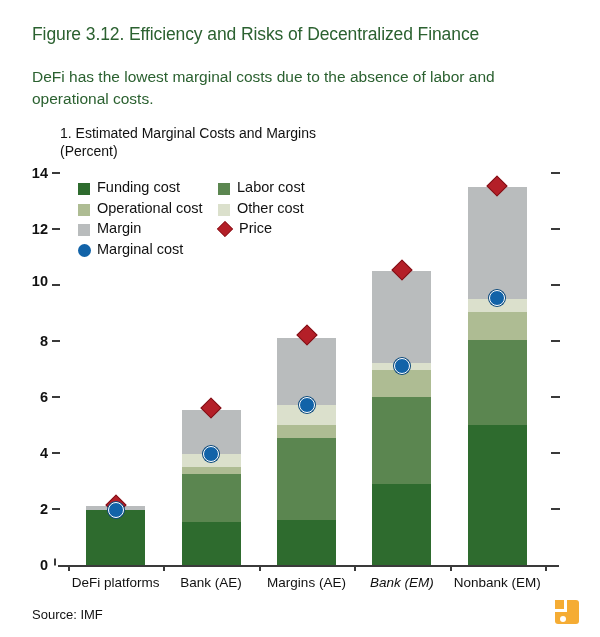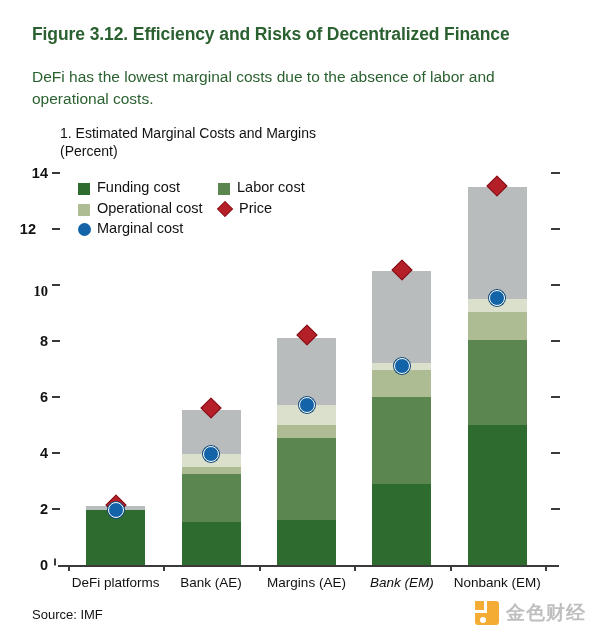--- a/index.html
+++ b/index.html
@@ -5,21 +5,21 @@
   html,body{margin:0;padding:0;}
   body{
     width:600px;height:637px;
     background:#ffffff;
     font-family:"Liberation Sans", sans-serif;
     overflow:hidden;
     position:relative;
   }
   .fig-title{
     position:absolute;left:32px;top:24px;
-    font-size:17.5px;font-weight:bold;color:#2b6130;
+    font-size:17.5px;font-weight:normal;color:#2b6130;
     letter-spacing:-0.1px;white-space:nowrap;
   }
   .fig-subtitle{
     position:absolute;left:32px;top:66px;width:520px;
     font-size:15.5px;color:#2b6130;line-height:1.42;
   }
   .panel-title{
     position:absolute;left:60px;top:124px;width:420px;
     font-size:14px;font-weight:normal;color:#111111;line-height:1.3;
   }
@@ -114,24 +114,24 @@
     <div class="ytick-mark-right" style="left: 551px; top: 509px;"></div>
     <div class="ytick-label" style="left: 20px; top: 453px;">4</div>
     <div class="ytick-mark" style="left: 52px; top: 453px;"></div>
     <div class="ytick-mark-right" style="left: 551px; top: 453px;"></div>
     <div class="ytick-label" style="left: 20px; top: 397px;">6</div>
     <div class="ytick-mark" style="left: 52px; top: 397px;"></div>
     <div class="ytick-mark-right" style="left: 551px; top: 397px;"></div>
     <div class="ytick-label" style="left: 20px; top: 341px;">8</div>
     <div class="ytick-mark" style="left: 52px; top: 341px;"></div>
     <div class="ytick-mark-right" style="left: 551px; top: 341px;"></div>
-    <div class="ytick-label" style="left: 20px; top: 291px; font-family: Liberation Serif, serif;">10</div>
+    <div class="ytick-label" style="left: 20px; top: 281px;">10</div>
     <div class="ytick-mark" style="left: 52px; top: 285px;"></div>
     <div class="ytick-mark-right" style="left: 551px; top: 285px;"></div>
-    <div class="ytick-label" style="left: 8px; top: 229px;">12</div>
+    <div class="ytick-label" style="left: 20px; top: 229px;">12</div>
     <div class="ytick-mark" style="left: 52px; top: 229px;"></div>
     <div class="ytick-mark-right" style="left: 551px; top: 229px;"></div>
     <div class="ytick-label" style="left: 20px; top: 173px;">14</div>
     <div class="ytick-mark" style="left: 52px; top: 173px;"></div>
     <div class="ytick-mark-right" style="left: 551px; top: 173px;"></div>
     <div class="bar-group" style="left: 86.126px; top: 0px; width: 59.148px; height: 565px;">
       <div class="seg" title="Funding cost: 1.95" style="top: 510.4px; height: 54.6px; background: rgb(46, 107, 46);"></div>
       <div class="seg" title="Margin: 0.15" style="top: 506.2px; height: 4.2px; background: rgb(185, 188, 189);"></div>
     </div>
     <div class="xtick" style="left: 68px; top: 565px;"></div>
@@ -189,38 +189,45 @@
   <div class="legend-col" id="legend-left" style="left:0px;">
       <div class="legend-row">
         <span class="swatch" style="background: rgb(46, 107, 46);"></span>
         <span class="legend-label">Funding cost</span>
       </div>
       <div class="legend-row">
         <span class="swatch" style="background: rgb(174, 188, 147);"></span>
         <span class="legend-label">Operational cost</span>
       </div>
       <div class="legend-row">
+        <span class="swatch" style="background: rgb(185, 188, 189);"></span>
+        <span class="legend-label">Margin</span>
+      </div>
+      <div class="legend-row">
         <span class="swatch-circle" style="background: rgb(18, 99, 168);"></span>
         <span class="legend-label">Marginal cost</span>
       </div>
     </div>
   <div class="legend-col" id="legend-right" style="left:140px;">
       <div class="legend-row">
         <span class="swatch" style="background: rgb(91, 134, 80);"></span>
         <span class="legend-label">Labor cost</span>
+      </div>
+      <div class="legend-row">
+        <span class="swatch" style="background: rgb(219, 224, 204);"></span>
+        <span class="legend-label">Other cost</span>
       </div>
       <div class="legend-row">
         <span class="swatch-diamond" style="background: rgb(180, 31, 40);"></span>
         <span class="legend-label">Price</span>
       </div>
     </div>
 </div>
 
 <div class="source">Source: IMF</div>
 <div class="watermark">
   <div class="wm-logo">
     <i class="a"></i>
       <i class="b"></i>
       <i class="c"></i>
       <i class="d"></i>
   </div>
-  <div class="wm-text">金色财经</div>
 </div>
 
 </body></html>

